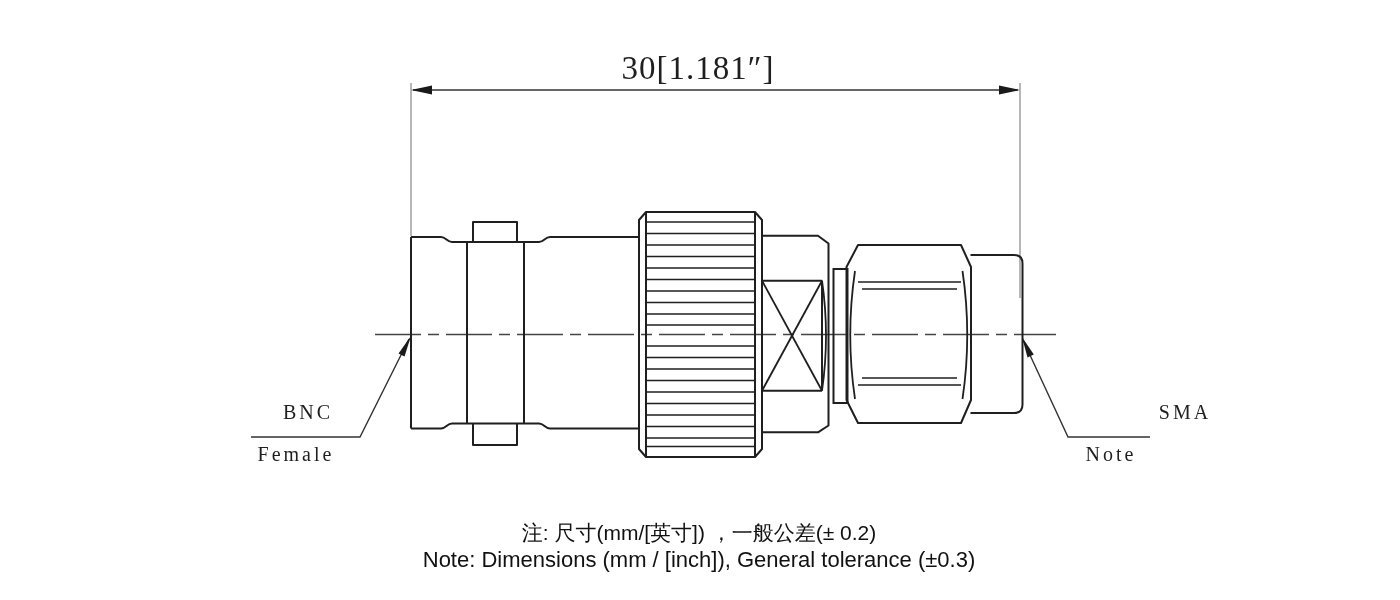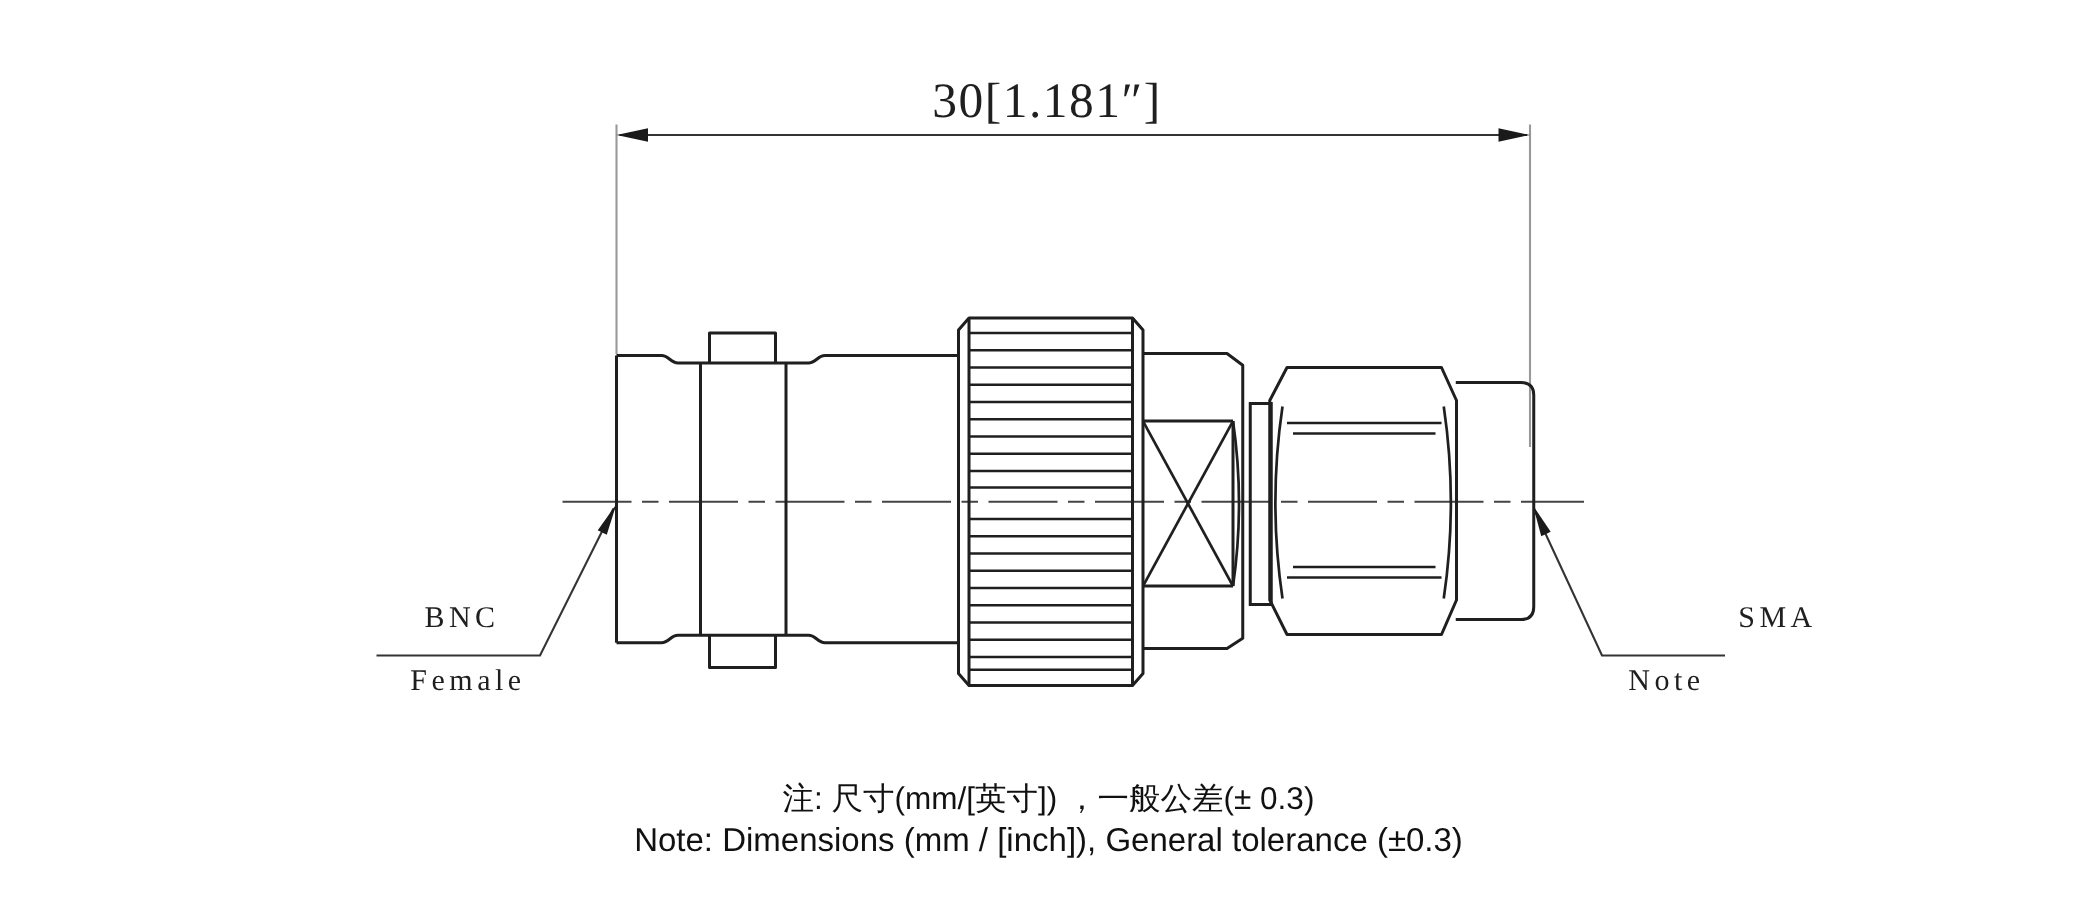--- a/index.html
+++ b/index.html
@@ -126,21 +126,21 @@
       <path d="M 251,437 H 360 L 409,339"></path>
       <polygon points="411,336 404.5,356.5 398.5,353.5" fill="#1a1a1a" stroke="none"></polygon>
       <path d="M 1023,340 L 1068,437 H 1150"></path>
       <polygon points="1022,337 1033.8,354.5 1027.5,357.5" fill="#1a1a1a" stroke="none"></polygon>
     </g>
   </svg>
 
   <div class="cad-text dim-text" style="left:698px; top:52px;">30[1.181″]</div>
 
   <div class="cad-text leader-text" style="left:308px; top:402px;">BNC</div>
-  <div class="cad-text leader-text" style="left:312px; top:444px;">Female</div>
+  <div class="cad-text leader-text" style="left:296px; top:444px;">Female</div>
 
   <div class="cad-text leader-text" style="left:1174px; top:402px;margin-left:11px;">SMA</div>
   <div class="cad-text leader-text" style="left:1111px; top:444px;">Note</div>
 
-  <div class="note-text note-cn" style="left:699px; top:522px;">注: 尺寸(mm/[英寸]) ，一般公差(± 0.3)</div>
+  <div class="note-text note-cn" style="left:699px; top:522px;">注: 尺寸(mm/[英寸]) ，一般公差(± 0.2)</div>
   <div class="note-text note-en" style="left:699px; top:549px;">Note: Dimensions (mm / [inch]), General tolerance (±0.3)</div>
 
 </div>
 
 </body></html>

